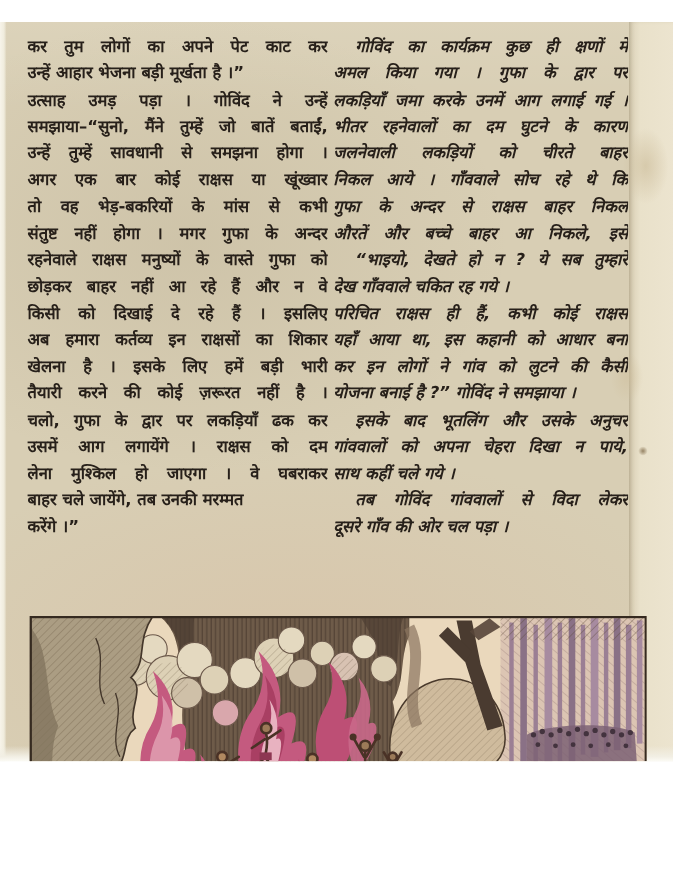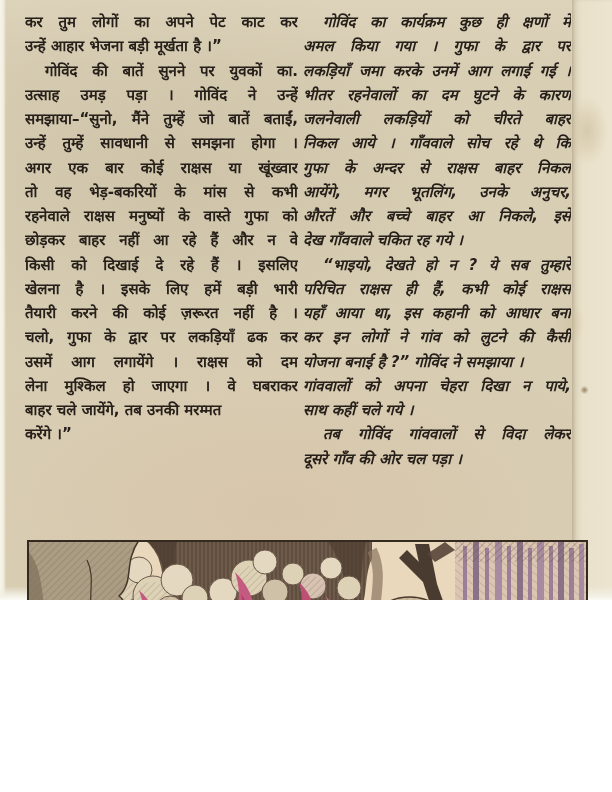--- a/index.html
+++ b/index.html
@@ -1,19 +1,20 @@
 <!DOCTYPE html>
 <html><head>
 <meta charset="utf-8">
 <style>
   html,body{margin:0;padding:0;background:#ffffff;}
   .page{
-    position:relative;width:612px;height:600px;overflow:hidden;
+    position:relative;width:612px;height:672px;overflow:hidden;
     background:#d8ceb4;
     font-family:"DejaVu Sans",sans-serif;
+    margin-top:20px;
   }
   .paper-shade{
     position:absolute;inset:0;pointer-events:none;
     background:
       radial-gradient(ellipse 420px 300px at 28% 30%, rgba(120,104,72,0.10), rgba(0,0,0,0) 70%),
       radial-gradient(ellipse 500px 240px at 45% 85%, rgba(214,160,130,0.18), rgba(0,0,0,0) 75%),
       linear-gradient(180deg, rgba(255,252,240,0.10), rgba(0,0,0,0) 12%);
   }
   .edge-right{
     position:absolute;top:0;right:0;width:40px;height:792px;
@@ -68,53 +69,54 @@
   <div class="below-illo"></div>
   <div class="stain s1"></div>
   <div class="stain s2"></div>
   <div class="stain s3"></div>
   <div class="stain s4"></div>
   <div class="edge-bottom"></div>
 
   <div class="col col-left">
       <div class="line">कर तुम लोगों का अपने पेट काट कर</div>
       <div class="line end">उन्हें आहार भेजना बड़ी मूर्खता है ।”</div>
-      <div class="line indent">गोविंद की बातें सुनने पर युवकों का.</div>
       <div class="line">उत्साह उमड़ पड़ा ।  गोविंद ने उन्हें</div>
       <div class="line">समझाया–“सुनो, मैंने तुम्हें जो बातें बताईं,</div>
       <div class="line">उन्हें तुम्हें सावधानी से समझना होगा ।</div>
       <div class="line">अगर एक बार कोई राक्षस या खूंख्वार</div>
       <div class="line">तो वह भेड़-बकरियों के मांस से कभी</div>
+      <div class="line">संतुष्ट नहीं होगा ।  मगर गुफा के अन्दर</div>
       <div class="line">रहनेवाले राक्षस मनुष्यों के वास्ते गुफा को</div>
       <div class="line">छोड़कर बाहर नहीं आ रहे हैं और न वे</div>
       <div class="line">किसी को दिखाई दे रहे हैं ।  इसलिए</div>
+      <div class="line">अब हमारा कर्तव्य इन राक्षसों का शिकार</div>
       <div class="line">खेलना है ।  इसके लिए हमें बड़ी भारी</div>
       <div class="line">तैयारी करने की कोई ज़रूरत नहीं है ।</div>
       <div class="line">चलो, गुफा के द्वार पर लकड़ियाँ ढक कर</div>
       <div class="line">उसमें आग लगायेंगे ।  राक्षस को दम</div>
       <div class="line">लेना मुश्किल हो जाएगा ।  वे घबराकर</div>
       <div class="line end">बाहर चले जायेंगे, तब उनकी मरम्मत</div>
       <div class="line end">करेंगे ।”</div>
     </div>
   <div class="col col-right">
       <div class="line indent">गोविंद का कार्यक्रम कुछ ही क्षणों में</div>
       <div class="line">अमल किया गया ।  गुफा के द्वार पर</div>
       <div class="line">लकड़ियाँ जमा करके उनमें आग लगाई गई ।</div>
       <div class="line">भीतर रहनेवालों का दम घुटने के कारण</div>
       <div class="line">जलनेवाली लकड़ियों को चीरते बाहर</div>
       <div class="line">निकल आये ।  गाँववाले सोच रहे थे कि</div>
       <div class="line">गुफा के अन्दर से राक्षस बाहर निकल</div>
-      <div class="line">आयेंगे, मगर भूतलिंग, उनके अनुचर,</div>
       <div class="line">औरतें और बच्चे बाहर आ निकले, इसे</div>
+      <div class="line indent">“भाइयो, देखते हो न ?  ये सब तुम्हारे</div>
       <div class="line end">देख गाँववाले चकित रह गये ।</div>
-      <div class="line indent">“भाइयो, देखते हो न ?  ये सब तुम्हारे</div>
       <div class="line">परिचित राक्षस ही हैं, कभी कोई राक्षस</div>
       <div class="line">यहाँ आया था, इस कहानी को आधार बना</div>
       <div class="line">कर इन लोगों ने गांव को लुटने की कैसी</div>
       <div class="line end">योजना बनाई है ?”  गोविंद ने समझाया ।</div>
+      <div class="line indent">इसके बाद भूतलिंग और उसके अनुचर</div>
       <div class="line">गांववालों को अपना चेहरा दिखा न पाये,</div>
       <div class="line end">साथ कहीं चले गये ।</div>
       <div class="line indent">तब गोविंद गांववालों से विदा लेकर</div>
       <div class="line end">दूसरे गाँव की ओर चल पड़ा ।</div>
     </div>
 
   <div class="illo">
     <svg width="561" height="213" viewBox="0 0 561 213">
       <defs>
         <pattern id="h45" width="5" height="5" patternUnits="userSpaceOnUse" patternTransform="rotate(45)">

